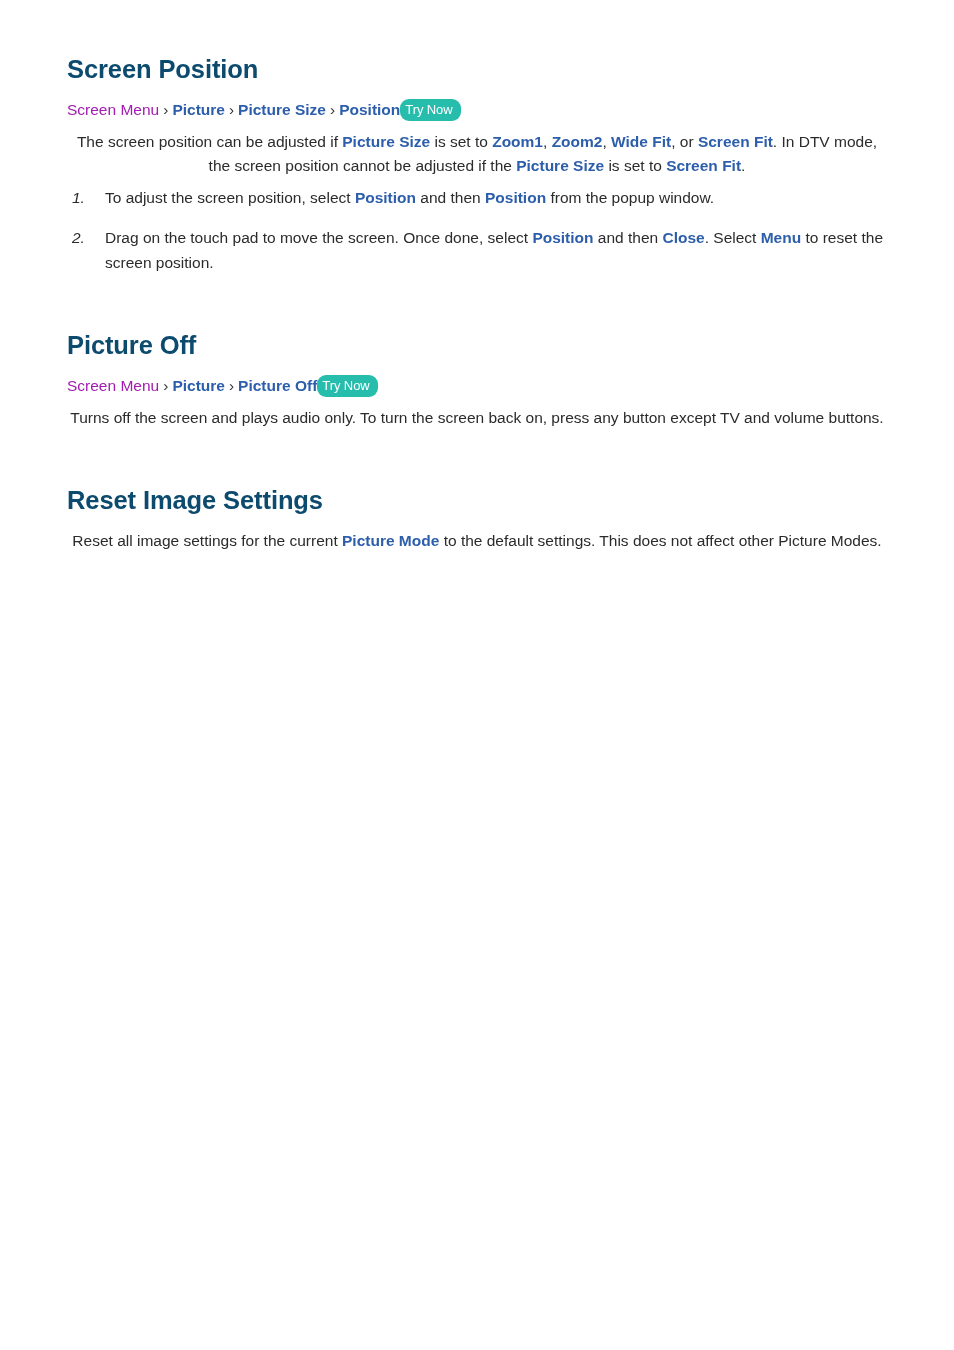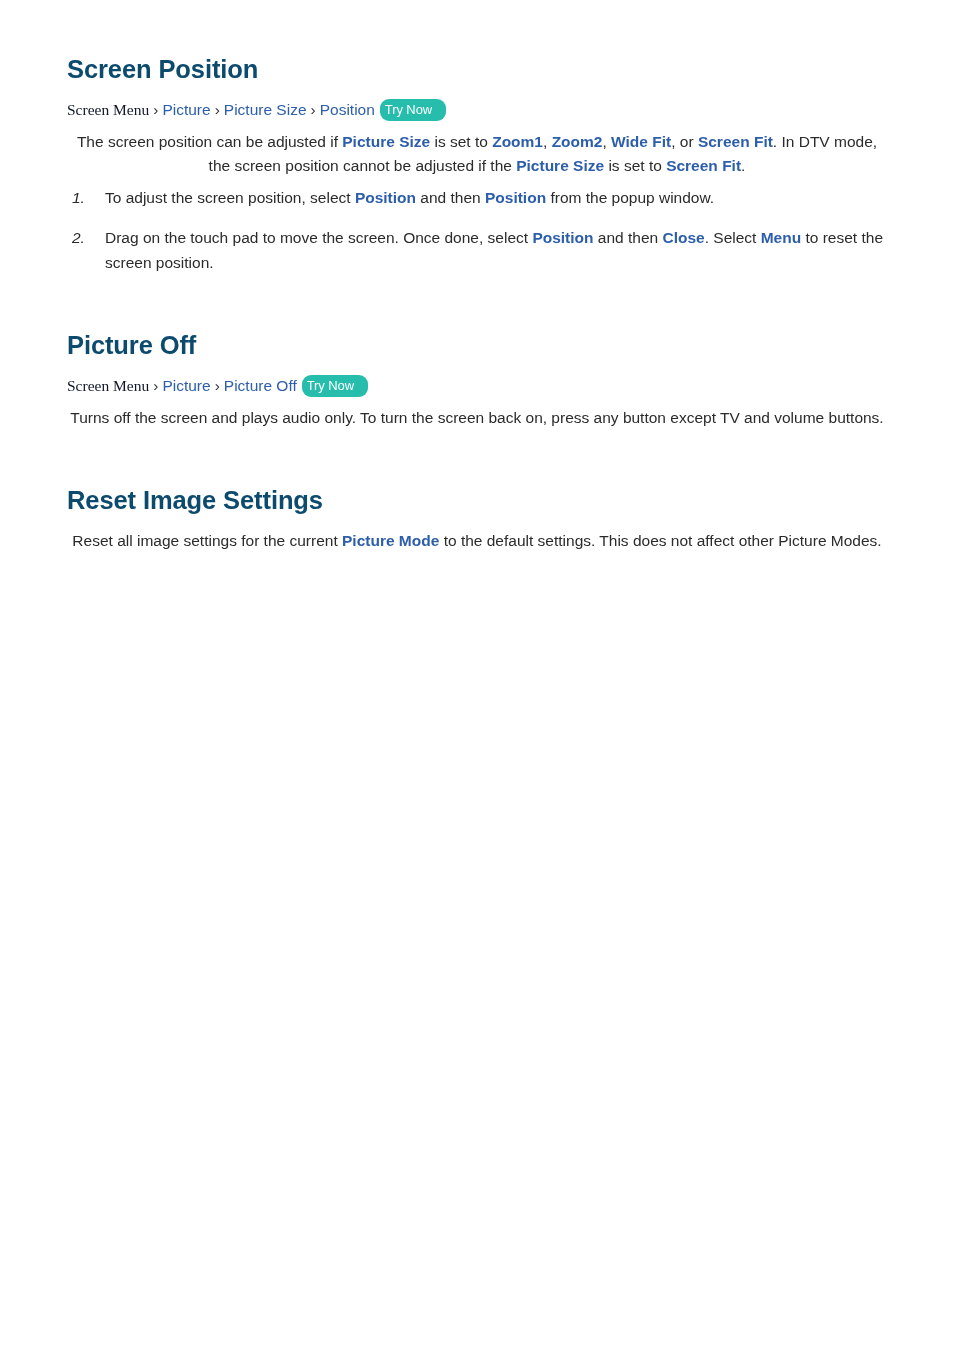--- a/index.html
+++ b/index.html
@@ -47,44 +47,42 @@
 
   
   .breadcrumb {
     font-size: 15.5px;
     line-height: 1.55;
     color: #222222;
     margin: 0 0 8px 0;
     white-space: nowrap;
   }
   .breadcrumb .crumb-root {
-    color: #0f172a;
-    font-family: Liberation Serif, serif;
+    color: #a21caf;
   }
   .breadcrumb .crumb-link {
     color: #2c5eab;
-    font-weight: normal;
+    font-weight: bold;
   }
   .breadcrumb .sep {
     color: #333333;
     padding: 0 4px;
     font-weight: normal;
   }
 
   
   .try-now {
     display: inline-block;
     background: #26bdad;
     color: #ffffff;
     font-size: 13px;
     font-weight: normal;
     line-height: 1;
-    padding: 4px 14px 5px 5px;
+    padding: 4px 8px 5px 5px;
     border-radius: 9px;
-    margin-left: 5px;
     position: relative;
     top: -1px;
     vertical-align: middle;
     letter-spacing: -0.1px;
   }
 
   
   p.body-text {
     font-size: 15.5px;
     line-height: 1.52;

